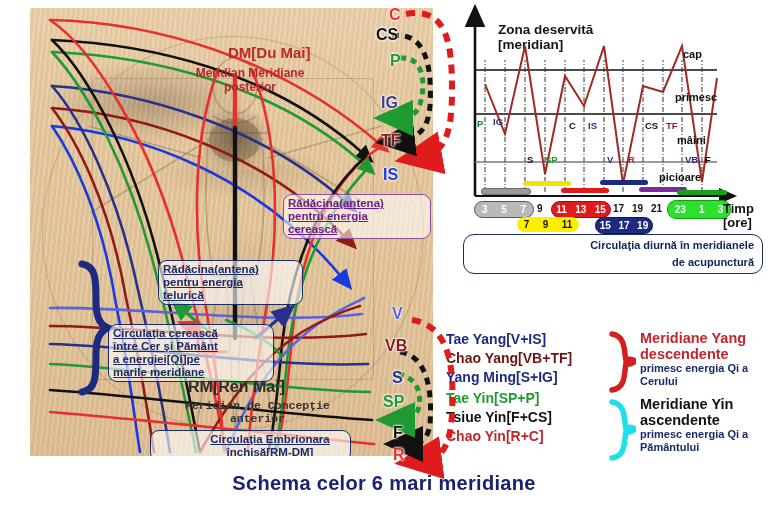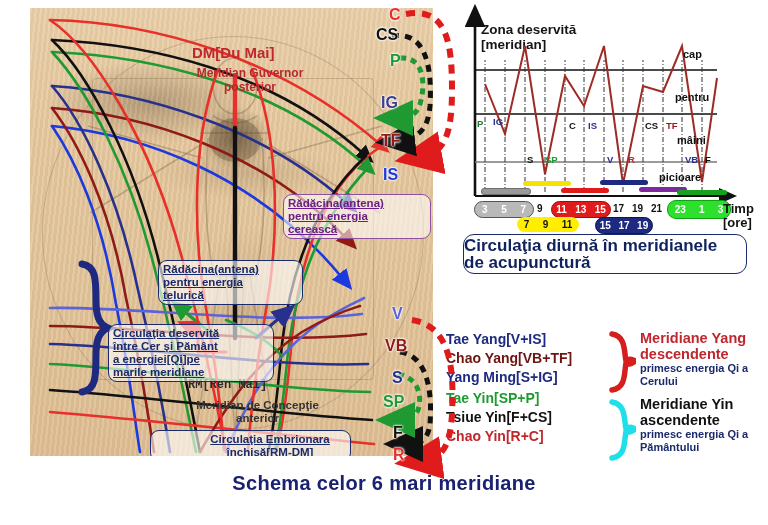--- a/index.html
+++ b/index.html
@@ -18,40 +18,40 @@
   #body-panel .fiber{position:absolute;left:0;top:0;width:100%;height:100%;
      background:repeating-linear-gradient(96deg, rgba(255,255,255,.10) 0 2px, rgba(150,115,70,.07) 2px 5px);}
   #body-panel .ring{position:absolute;border:1px solid rgba(120,92,58,.28);border-radius:50%;}
 
   svg.ov{position:absolute;left:0;top:0;overflow:visible;}
 
   
   .lbl{position:absolute;white-space:nowrap;}
   .mlabel{font-weight:bold;font-size:16px;text-shadow:0 0 2px #fff,0 0 2px #fff,0 0 3px #fff;}
 
-  .dm-t{left:162px;top:36px;color:#c0272d;font-weight:bold;font-size:15px;}
+  .dm-t{left:162px;top:36px;color:#c0272d;font-weight:bold;font-size:15px;padding-left:36px;}
   .dm-s{left:150px;top:58px;color:#b5282d;font-weight:bold;font-size:12px;line-height:14px;text-align:center;width:140px;}
-  .rm-t{left:158px;top:370px;color:#2b2b2b;font-weight:bold;font-size:12px;font-family:Liberation Mono, monospace;}
-  .rm-s{left:135px;top:391px;color:#333;font-weight:bold;font-size:11.5px;line-height:13px;text-align:center;width:185px;}
+  .rm-t{left:158px;top:370px;color:#2b2b2b;font-weight:bold;font-size:16px;}
+  .rm-s{left:135px;top:391px;color:#333;font-weight:bold;font-size:11.5px;line-height:13px;text-align:center;width:185px;font-family:Liberation Mono, monospace;}
 
   .box{position:absolute;border:1.4px solid #1b2a6b;border-radius:9px;background:rgba(255,255,255,.62);
        padding:2px 4px;color:#1b2a6b;font-weight:bold;font-size:11.5px;line-height:13px;text-decoration:underline;}
   .box.purple{border-color:#8d4fa0;color:#6b1f86;background:rgba(255,255,255,.58);}
 
   
   #chart{position:absolute;left:455px;top:6px;width:305px;height:232px;}
-  .ctitle{position:absolute;left:26px;top:16px;color:#151515;font-weight:bold;font-size:13.5px;line-height:15px;}
+  .ctitle{position:absolute;left:43px;top:16px;color:#151515;font-weight:bold;font-size:13.5px;line-height:15px;}
   .zone{position:absolute;color:#111;font-weight:bold;font-size:11px;}
   .merid{position:absolute;font-weight:bold;font-size:9.5px;}
   .tick{position:absolute;font-weight:bold;font-size:10px;color:#111;}
   .timp{position:absolute;left:268px;top:196px;color:#111;font-weight:bold;font-size:13px;line-height:14px;}
   .pill{position:absolute;border-radius:9px;display:flex;align-items:center;justify-content:space-around;
         font-weight:bold;font-size:10px;}
   .cap-box{position:absolute;left:8px;top:228px;width:282px;border:1.6px solid #1b2a6b;border-radius:11px;
-     background:#fff;color:#10225e;font-weight:bold;font-size:17px;text-align:left;line-height:17px;padding:2px 0;}
+     background:#fff;color:#10225e;font-weight:bold;font-size:11px;text-align:right;line-height:17px;padding:2px 8px;}
 
   
   #legend{position:absolute;left:446px;top:330px;width:322px;height:135px;}
   .lg-left{position:absolute;left:0;top:0;width:168px;}
   .lg-row{font-weight:bold;font-size:14px;line-height:19px;white-space:nowrap;}
   .lg-right{position:absolute;}
   .lg-h{font-weight:bold;font-size:14.5px;line-height:16px;color:#111;}
   .lg-sub{font-weight:bold;font-size:11px;line-height:13px;color:#1b2a6b;}
 
   #footer{position:absolute;left:0;top:472px;width:768px;text-align:center;
@@ -146,30 +146,30 @@
         <path d="M196,312 C216,320 238,332 252,348" stroke="#1f9a32" stroke-width="2.6"></path>
         <path d="M226,330 L254,306" stroke="#27308c" stroke-width="3" marker-end="url(#ar-nav)"></path>
       </g>
     </svg>
 
     <svg class="ov" width="403" height="448">
       <path d="M52,256 C66,258 66,272 66,292 C66,306 68,316 78,320 C68,324 66,334 66,348 C66,368 66,382 52,384" fill="none" stroke="#1d2a80" stroke-width="7" stroke-linecap="round"></path>
     </svg>
 
     <div class="lbl dm-t">DM[Du Mai]</div>
-    <div class="lbl dm-s" style="white-space:pre-line">Meridian Guvernor
+    <div class="lbl dm-s" style="white-space:pre-line">Meridian Meridiane
 posterior</div>
     <div class="lbl rm-t">RM[Ren Mai]</div>
     <div class="lbl rm-s" style="white-space:pre-line">Meridian de Concepţie
 anterior</div>
 
     <div class="box" style="left:128px;top:252px;width:135px;white-space:pre-line;">Rădăcina(antena)
 pentru energia
 telurică</div>
-    <div class="box" style="left:78px;top:316px;width:156px;white-space:pre-line;">Circulaţia deservită
+    <div class="box" style="left:78px;top:316px;width:156px;white-space:pre-line;">Circulaţia cerească
 între Cer şi Pământ
 a energiei[Qi]pe
 marile meridiane</div>
     <div class="box" style="left:120px;top:422px;width:152px;white-space:pre-line;text-align:center;padding-left:43px;">Circulaţia Embrionara
 închisă[RM-DM]</div>
   </div>
 
   <div class="box purple" style="left:283px;top:194px;width:138px;white-space:pre-line;z-index:6;">Rădăcina(antena)
 pentru energia
 cerească</div>
@@ -249,21 +249,21 @@
         <line x1="188" y1="186" x2="188" y2="54"></line>
         <line x1="208" y1="186" x2="208" y2="54"></line>
         <line x1="227" y1="186" x2="227" y2="54"></line>
         <line x1="247" y1="186" x2="247" y2="54"></line>
       </g>
 
       <polyline fill="none" stroke="#9e2b25" stroke-width="2" points="30,78 50,128 70,40 90,168 110,70 129,100 149,40 168,178 188,80 208,86 227,40 247,176 262,72"></polyline>
     </svg>
 
     <div class="zone" style="left:228px;top:42px;">cap</div>
-    <div class="zone" style="left:220px;top:85px;">pentru</div>
+    <div class="zone" style="left:220px;top:85px;">primesc</div>
     <div class="zone" style="left:222px;top:128px;">mâini</div>
     <div class="zone" style="left:204px;top:165px;">picioare</div>
 
     <div class="merid" style="left:22px;top:112px;color:#1f7a35;">P</div>
     <div class="merid" style="left:38px;top:110px;color:#27308c;">IG</div>
     <div class="merid" style="left:72px;top:148px;color:#111;">S</div>
     <div class="merid" style="left:90px;top:148px;color:#1f9a32;">SP</div>
     <div class="merid" style="left:114px;top:114px;color:#111;">C</div>
     <div class="merid" style="left:133px;top:114px;color:#27308c;">IS</div>
     <div class="merid" style="left:152px;top:148px;color:#27308c;">V</div>

